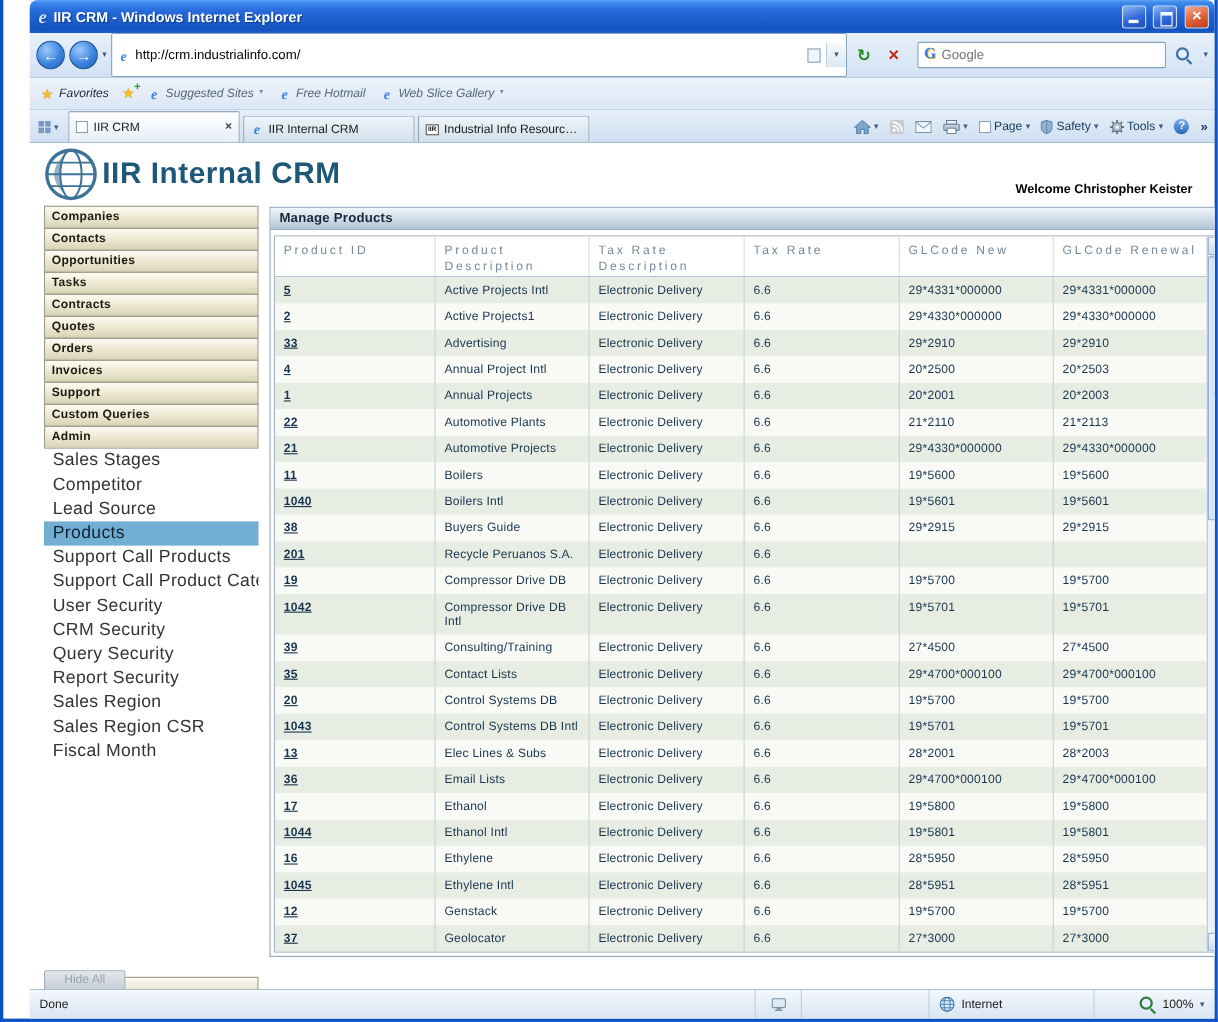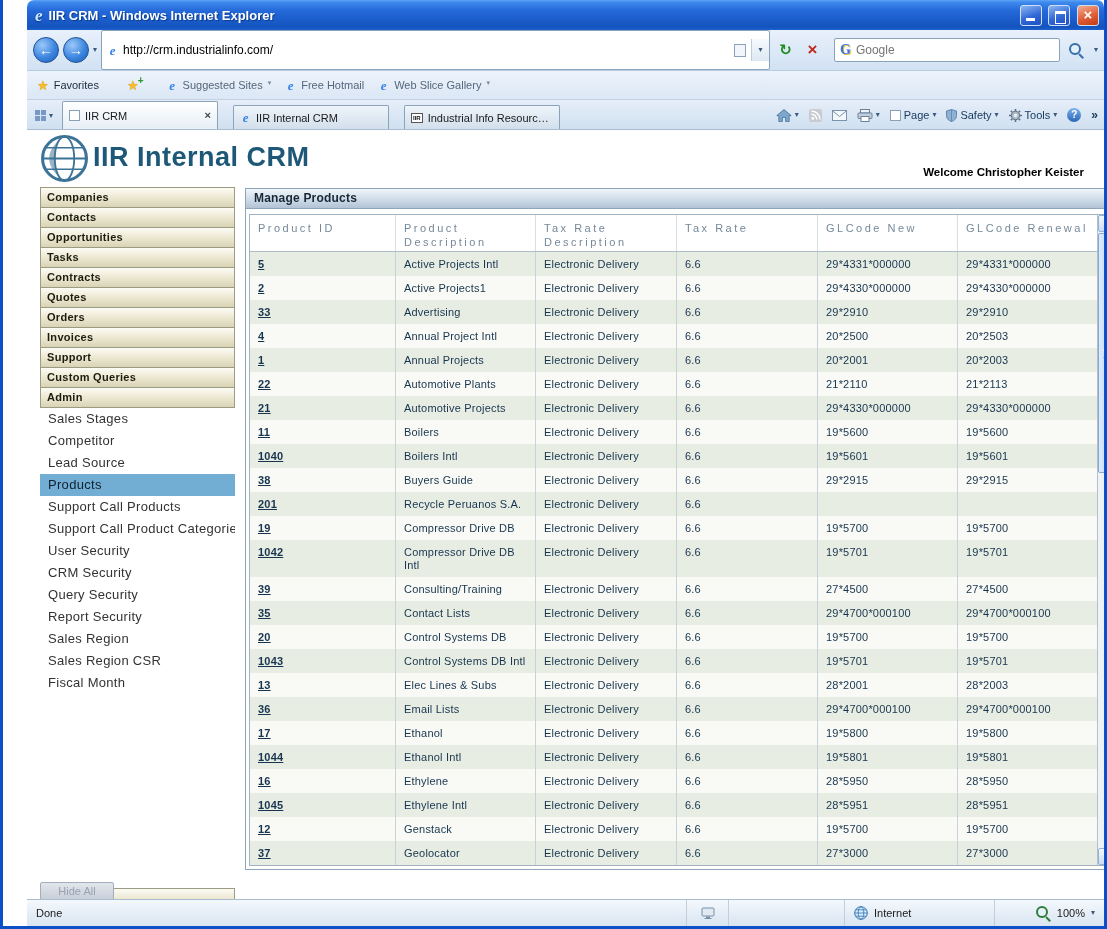--- a/index.html
+++ b/index.html
@@ -40,21 +40,21 @@
   .g-icon::before{content:"G";}
   .search-input{flex:1;border:none;outline:none;font:12px "Liberation Sans",sans-serif;color:#444;background:transparent;}
   .mag-btn{width:26px;height:24px;display:flex;align-items:center;justify-content:center;flex:0 0 auto;}
   .i-mag{position:relative;width:15px;height:15px;display:inline-block;}
   .i-mag::before{content:"";position:absolute;left:0;top:0;width:8px;height:8px;border:2px solid #3a6ea8;border-radius:50%;background:rgba(230,242,255,.7);}
   .i-mag::after{content:"";position:absolute;left:10px;top:10px;width:6px;height:2px;background:#3a6ea8;transform:rotate(45deg);transform-origin:0 50%;}
   .i-mag.green::before{border-color:#2f7d3a;}
   .i-mag.green::after{background:#2f7d3a;}
 
   
-  .fav-row{flex:0 0 29px;background:linear-gradient(#edf3fb,#dbe7f5);border-bottom:1px solid #c2d2e4;display:flex;align-items:center;padding:0 10px;gap:28px;font-size:11px;}
+  .fav-row{flex:0 0 29px;background:linear-gradient(#edf3fb,#dbe7f5);border-bottom:1px solid #c2d2e4;display:flex;align-items:center;padding:0 10px;gap:12px;font-size:11px;font-style:italic;}
   .fav-btn{display:flex;align-items:center;gap:5px;color:#1a2a3a;}
   .i-star{color:#f6bc2c;font-size:13px;line-height:1;text-shadow:0 0 1px #b8860b;}
   .i-star::before{content:"★";}
   .fav-add{position:relative;display:inline-block;}
   .fav-add .plus{position:absolute;right:-5px;top:-4px;color:#2a9a2a;font-weight:bold;font-size:10px;}
   .fav-item{display:flex;gap:5px;color:#55677a;}
   .favicon{display:inline-flex;align-items:center;justify-content:center;min-width:11px;}
   .favicon.ie{font-family:"Liberation Serif",serif;font-style:italic;font-weight:bold;color:#3a85e8;font-size:13px;line-height:1;}
   .favicon.ie::before{content:"e";}
   .favicon.iir{font-size:6px;font-weight:bold;border:1px solid #555;background:#fff;color:#111;padding:1px;line-height:1;letter-spacing:0;}
@@ -84,21 +84,21 @@
   
   .viewport{flex:1;position:relative;background:#fff;overflow:hidden;}
   .logo{position:absolute;left:13px;top:4px;width:49px;height:49px;}
   .app-title{position:absolute;left:66px;top:12px;font-size:27px;font-weight:bold;color:#1d5878;letter-spacing:.5px;}
   .welcome{position:absolute;right:20px;top:36px;font-size:11.5px;font-weight:bold;color:#000;}
 
   
   .sidebar{position:absolute;left:13px;top:58px;width:195px;height:741px;display:flex;flex-direction:column;}
   .side-header{flex:0 0 21px;background:linear-gradient(#fdfcf5,#ebe6cf 55%,#d9d3b6);border:1px solid #9c9c82;margin-top:-1px;font-size:11px;font-weight:bold;color:#1c1c10;line-height:19px;padding-left:6px;letter-spacing:.3px;cursor:pointer;}
   .side-items{background:#fff;}
-  .side-item{height:22px;line-height:22px;padding-left:8px;font-size:13px;color:#333;letter-spacing:.3px;white-space:nowrap;overflow:hidden;cursor:pointer;}
+  .side-item{height:22px;line-height:22px;padding-left:8px;font-size:16px;color:#333;letter-spacing:.3px;white-space:nowrap;overflow:hidden;cursor:pointer;}
   .side-item.selected{background:#72aed4;color:#10202e;}
   .side-spacer{flex:1;}
   .hide-all{position:absolute;left:13px;top:752px;width:74px;height:19px;background:linear-gradient(#e2e6ec,#c6cdd8);border:1px solid #a2aebc;border-radius:2px;font-size:11px;color:#98a2b0;text-align:center;line-height:17px;}
 
   
   .main{position:absolute;left:218px;top:58px;width:874px;height:682px;border:1px solid #8fa6ba;background:#fff;}
   .manage-bar{height:20px;background:linear-gradient(#f0f5fa,#ccd9e6 60%,#b2c3d4);border-bottom:1px solid #8fa6ba;font-size:12px;font-weight:bold;color:#182838;line-height:19px;padding-left:8px;letter-spacing:.2px;}
   .grid-wrap{position:absolute;left:3px;right:3px;top:25px;bottom:3px;border:1px solid #a2b2c0;display:flex;background:#fff;overflow:hidden;}
   .grid{flex:1;overflow:hidden;display:flex;flex-direction:column;}
   .ghead{display:flex;flex:0 0 37px;border-bottom:1px solid #aebcca;background:#fff;}
@@ -190,21 +190,21 @@
           <div class="mini-caret"></div>
         </div>
       </span>
   </div>
 
   <div class="tab-row">
     <span class="qt-group">
       <span class="i-grid"></span>
       <span class="caret"></span>
     </span>
-    <span style="display:flex;align-items:flex-end;gap:15px;">
+    <span style="display:flex;align-items:flex-end;gap:3px;">
         <div class="tab active" style="display: flex;">
           <div class="favicon page" style="display: inline-flex;"></div>
           <div class="tab-label">IIR CRM</div>
           <div class="tab-close"></div>
         </div>
         <div class="tab" style="display: flex;">
           <div class="favicon ie" style="display: inline-flex;"></div>
           <div class="tab-label">IIR Internal CRM</div>
         </div>
         <div class="tab" style="display: flex;">

